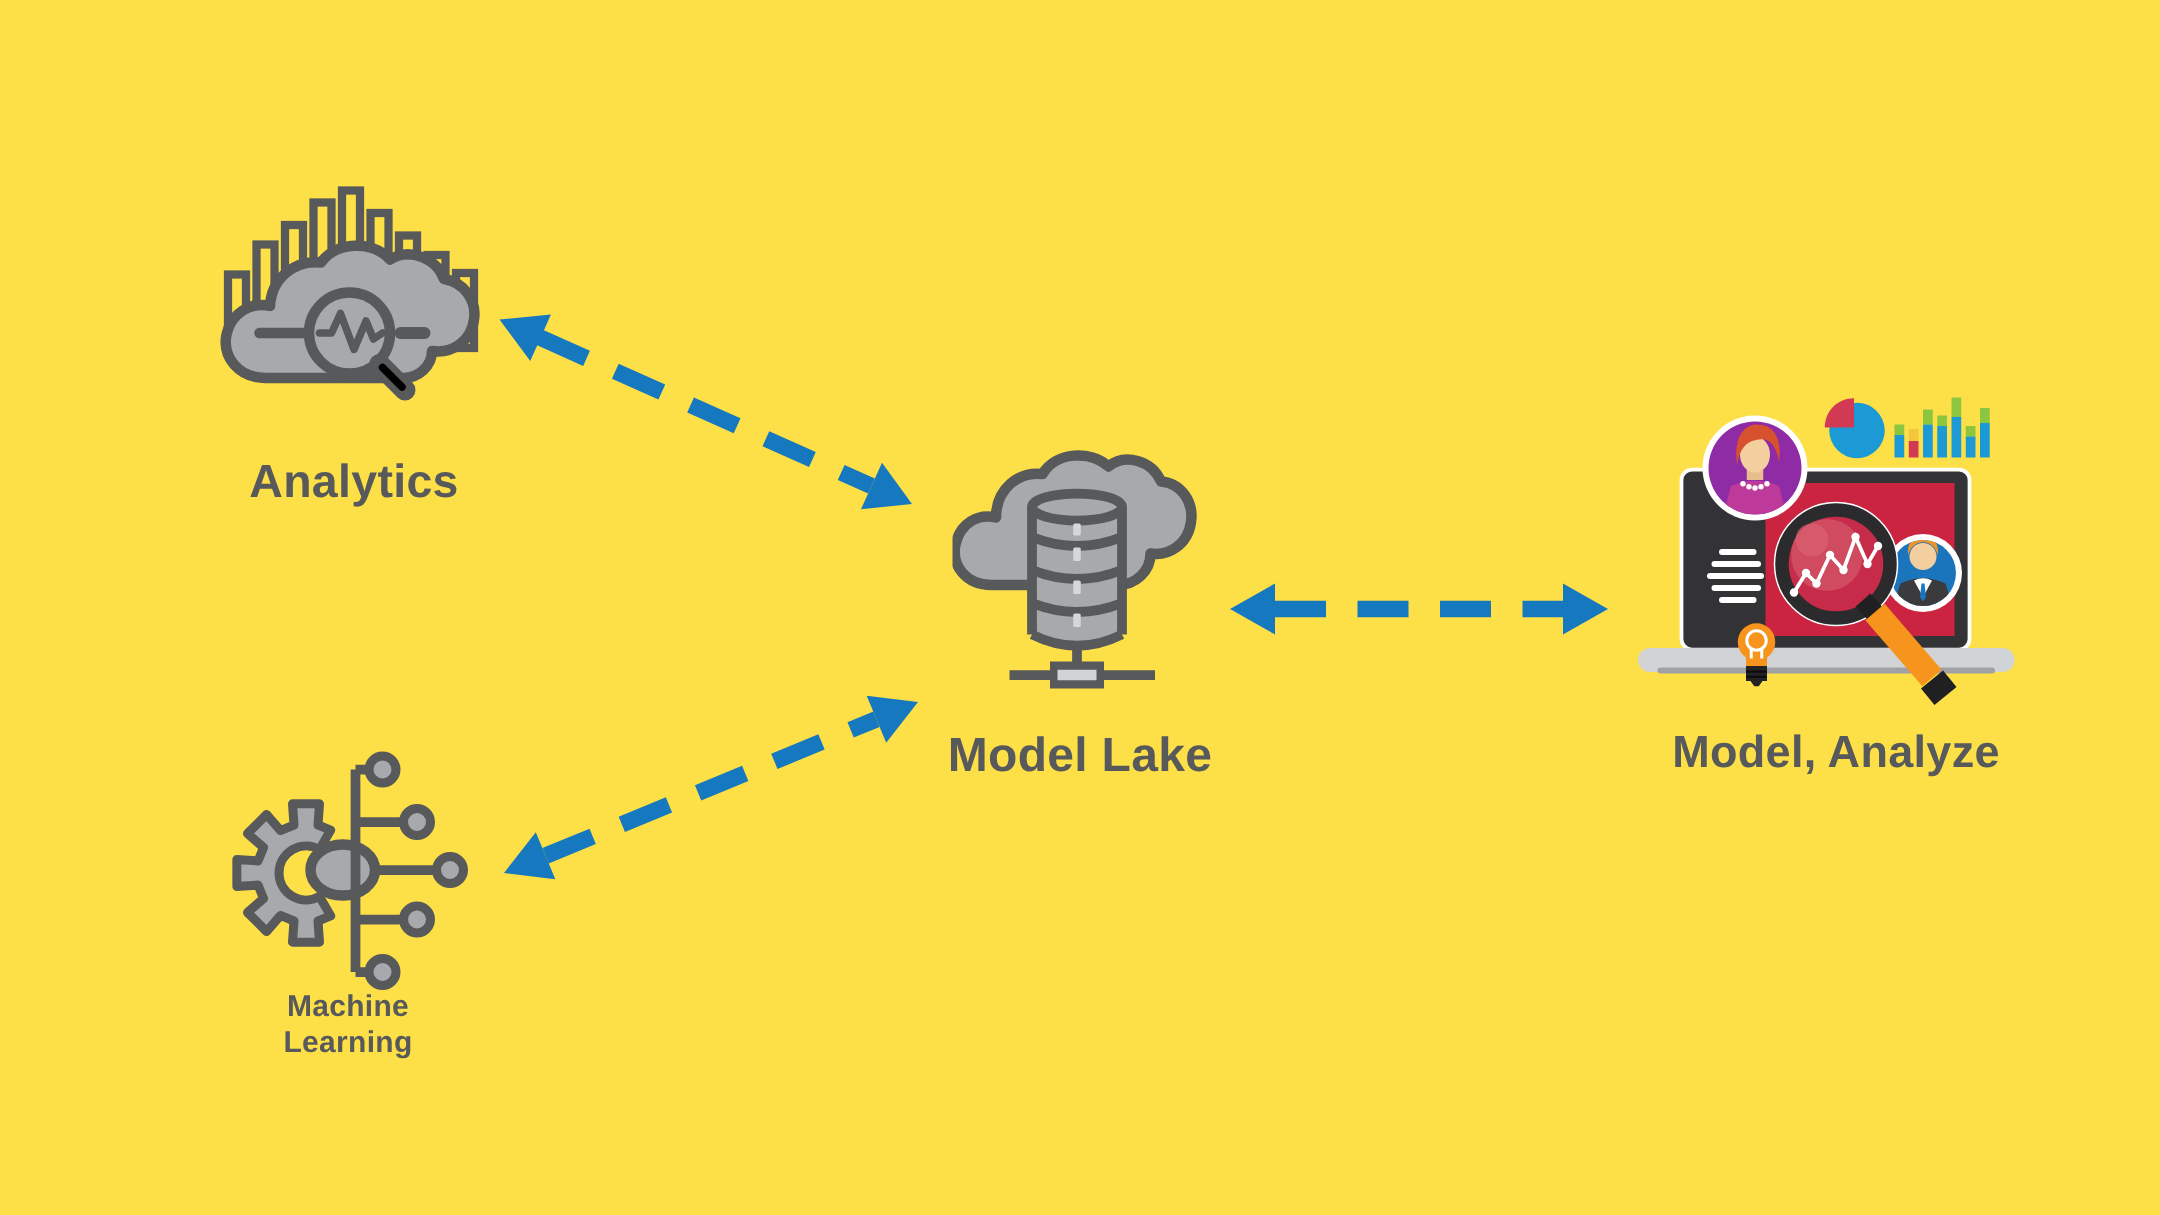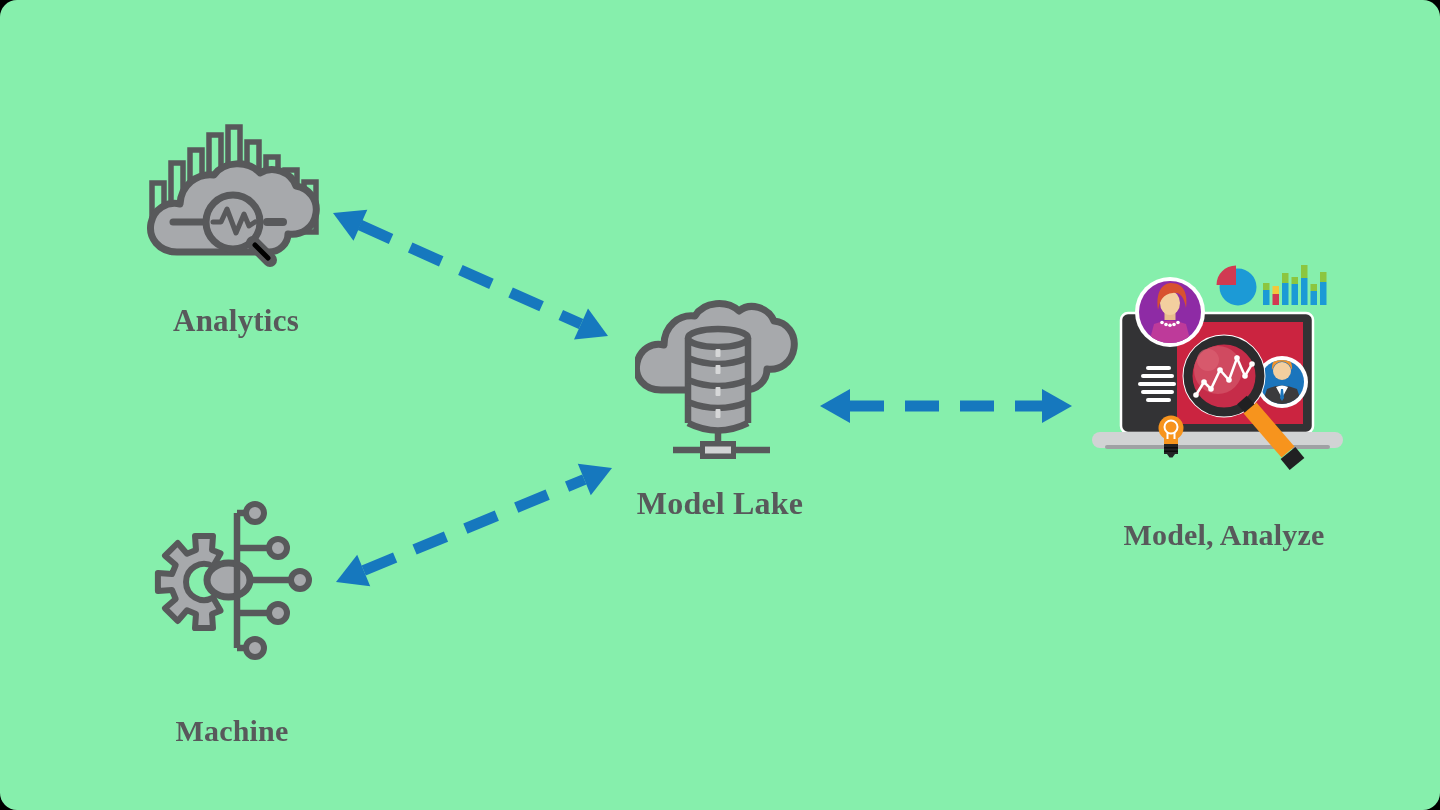--- a/index.html
+++ b/index.html
@@ -1,18 +1,18 @@
 <!DOCTYPE html>
 <html><head>
 <meta charset="utf-8">
 <style>
   html,body{margin:0;padding:0;background:#000;}
   .canvas{
-    position:relative;width:1440px;height:810px;background:#86efac;
-    overflow:hidden;font-family:Liberation Serif, serif;border-radius:17px;
+    position:relative;width:1440px;height:810px;background:#fde047;
+    overflow:hidden;font-family:Liberation Sans, sans-serif;
   }
   .layer{position:absolute;left:0;top:0;}
   .node{position:absolute;}
   .node-label{
     position:absolute;text-align:center;color:#58595B;font-weight:700;
     letter-spacing:.2px;
   }
   .node-label span{display:block;}
   .dash-line{stroke:#1678BE;stroke-width:11;stroke-dasharray:34 21;fill:none;}
   .arrow-head{fill:#1678BE;stroke:none;}
@@ -88,22 +88,23 @@
       </g>
       <g fill="#A7A9AC" stroke="#58595B" stroke-width="6">
         <circle cx="105" cy="18" r="9"></circle>
         <circle cx="128" cy="53" r="9"></circle>
         <circle cx="150" cy="85" r="9"></circle>
         <circle cx="128" cy="118" r="9"></circle>
         <circle cx="105" cy="153" r="9"></circle>
       </g>
     </svg>
   </div>
-  <div class="node-label" style="left:132px;top:713px;width:200px;font-size:30px;line-height:1.18;">
+  <div class="node-label" style="left:132px;top:660px;width:200px;font-size:20px;line-height:1.18;">
     <span>Machine</span>
+    <span>Learning</span>
   </div>
 
   <div class="node" style="left:635px;top:292px;width:170px;height:185px;">
     <svg width="170" height="185" viewBox="0 0 170 185">
       <path d="M 26 98 C 9 98 -1 85 2 71 C 5 57 17 50 29 53 C 29 34 44 22 60 24
                C 69 9 92 8 104 19 C 115 10 133 15 139 29 C 152 30 161 42 159 56
                C 157 71 144 79 132 77 C 132 89 122 98 110 98 Z" fill="#A7A9AC" stroke="#58595B" stroke-width="7" stroke-linejoin="round"></path>
       <g>
         <path d="M53,46 L53,131 Q83,146 113,131 L113,46 Z" fill="#A7A9AC"></path>
         <g class="g-stroke" stroke-width="6.5">
@@ -238,17 +239,17 @@
         <circle cx="86" cy="175" r="6.5" fill="none" stroke="#FFFFFF" stroke-width="2"></circle>
         <line x1="82.5" y1="180" x2="82.5" y2="187" stroke="#FFFFFF" stroke-width="2"></line>
         <line x1="89.5" y1="180" x2="89.5" y2="187" stroke="#FFFFFF" stroke-width="2"></line>
         <rect x="79" y="192" width="14" height="10" fill="#232325"></rect>
         <rect x="79" y="195" width="14" height="1.5" fill="#0D0D0D"></rect>
         <rect x="79" y="198.5" width="14" height="1.5" fill="#0D0D0D"></rect>
         <path d="M82,202 L90,202 L87.5,205.5 L84.5,205.5 Z" fill="#232325"></path>
       </g>
     </svg>
   </div>
-  <div class="node-label" style="left:1072px;top:518px;width:304px;font-size:30px;line-height:1.12;">
+  <div class="node-label" style="left:1072px;top:485px;width:304px;font-size:30px;line-height:1.12;">
     <span>Model, Analyze</span>
   </div>
 
 </div>
 
 </body></html>

